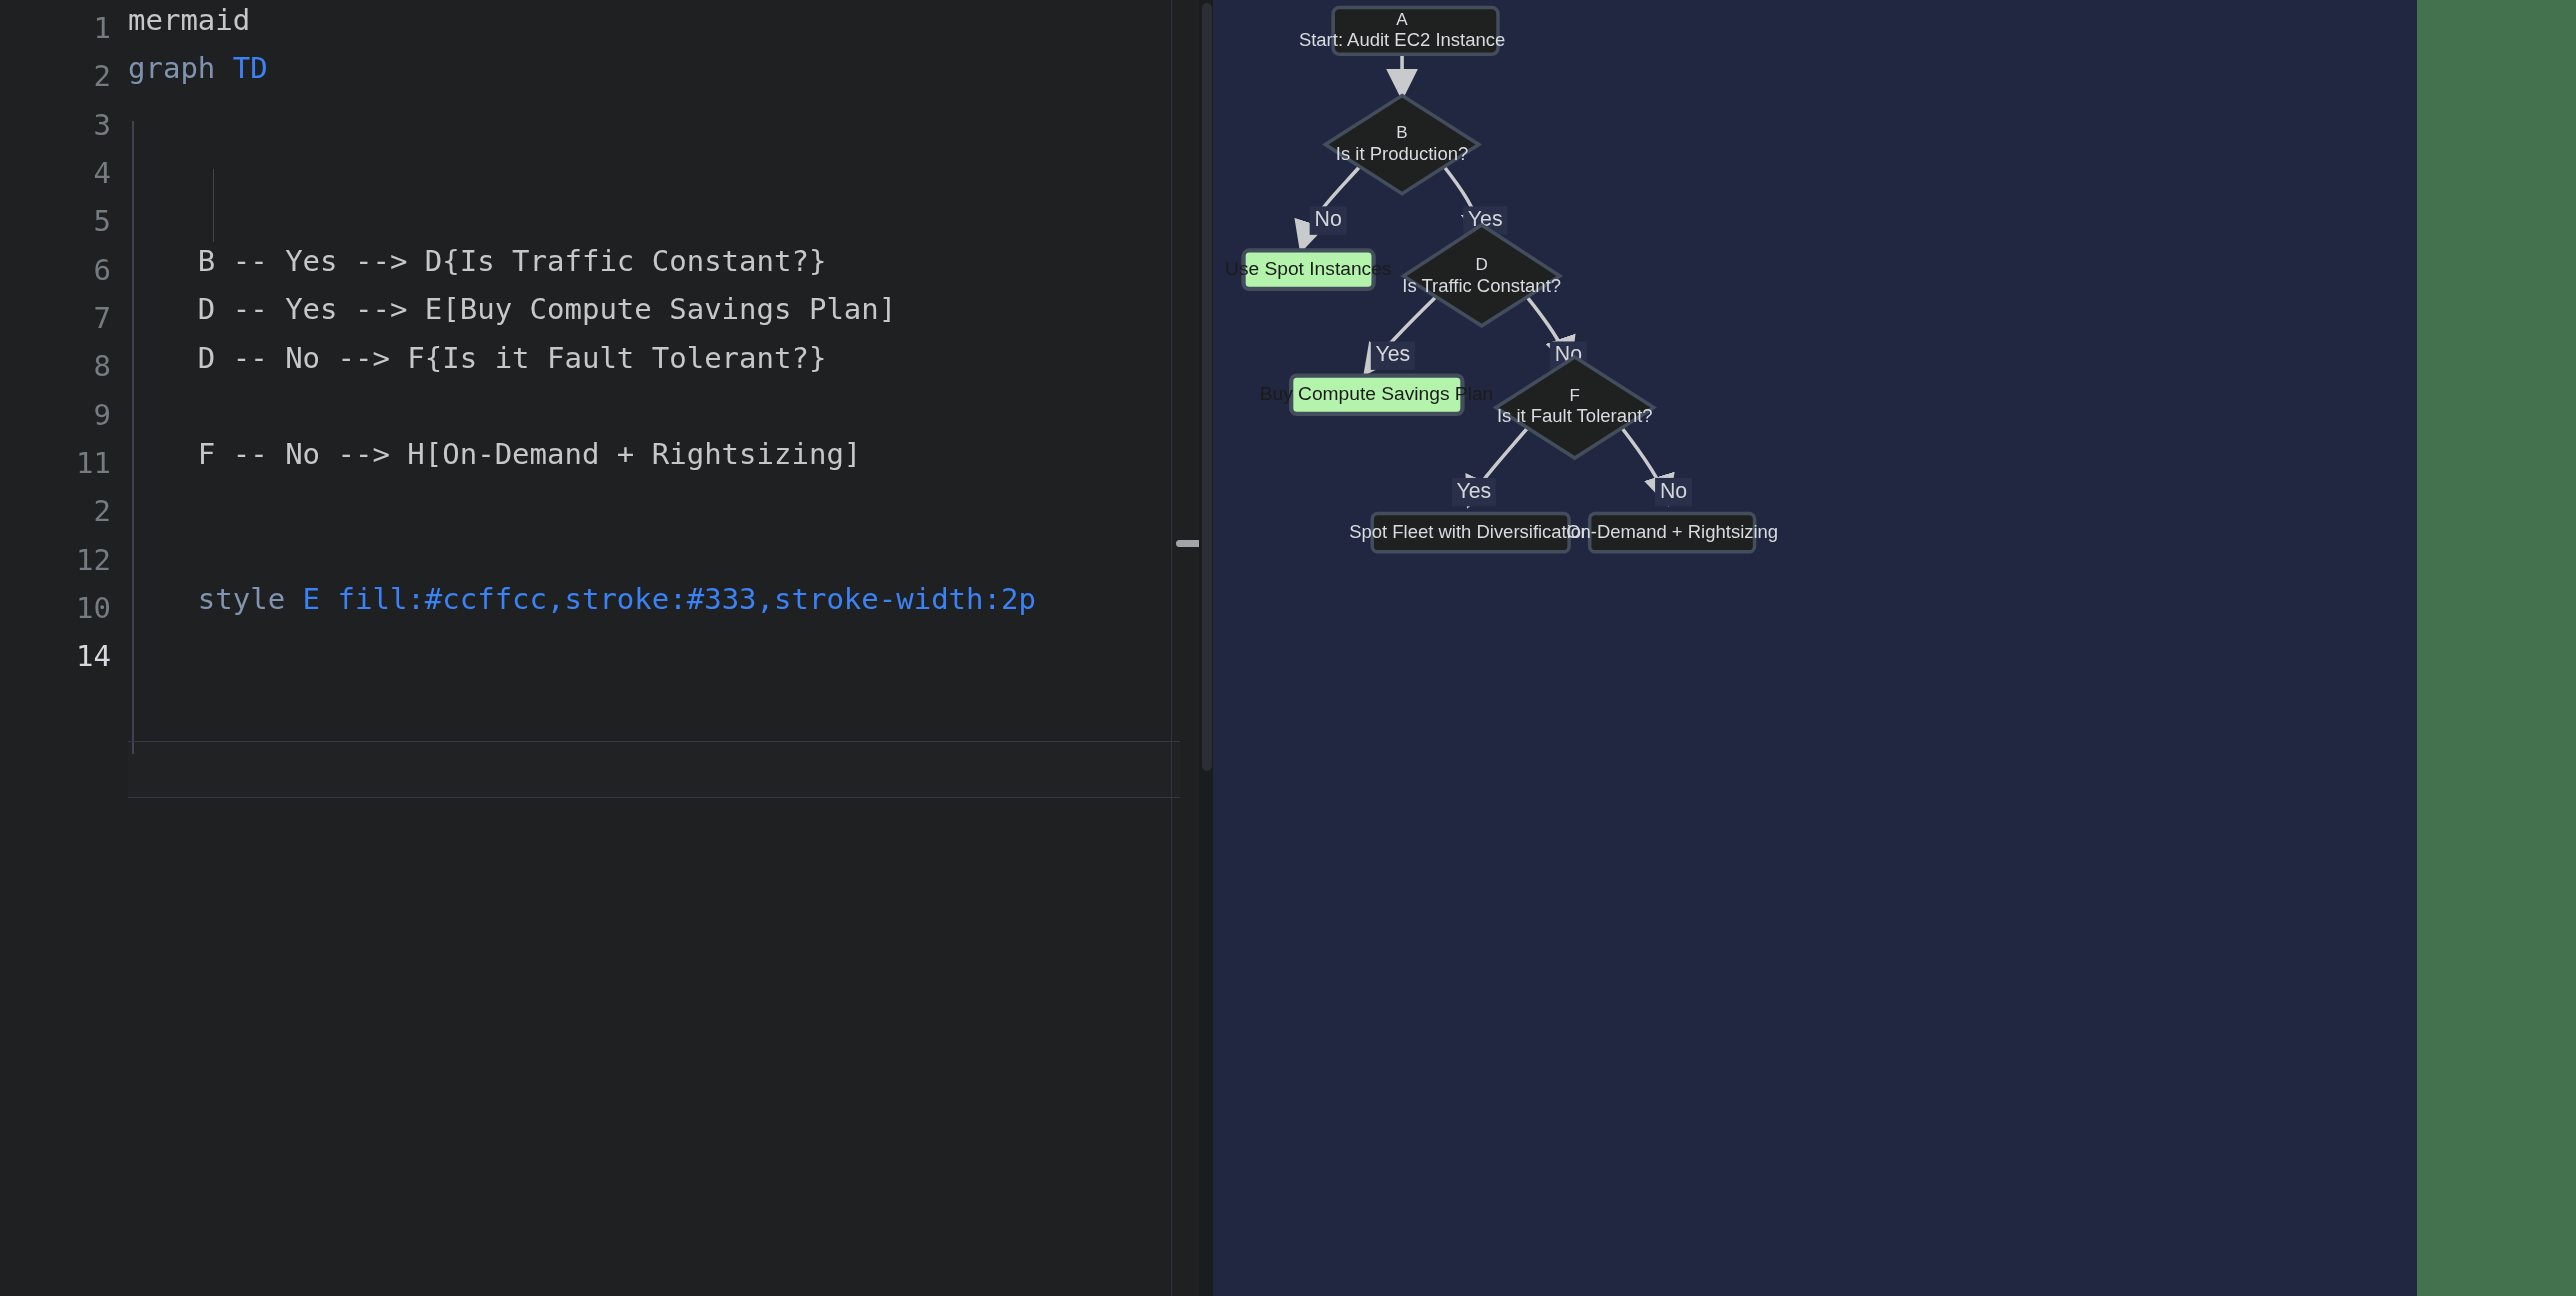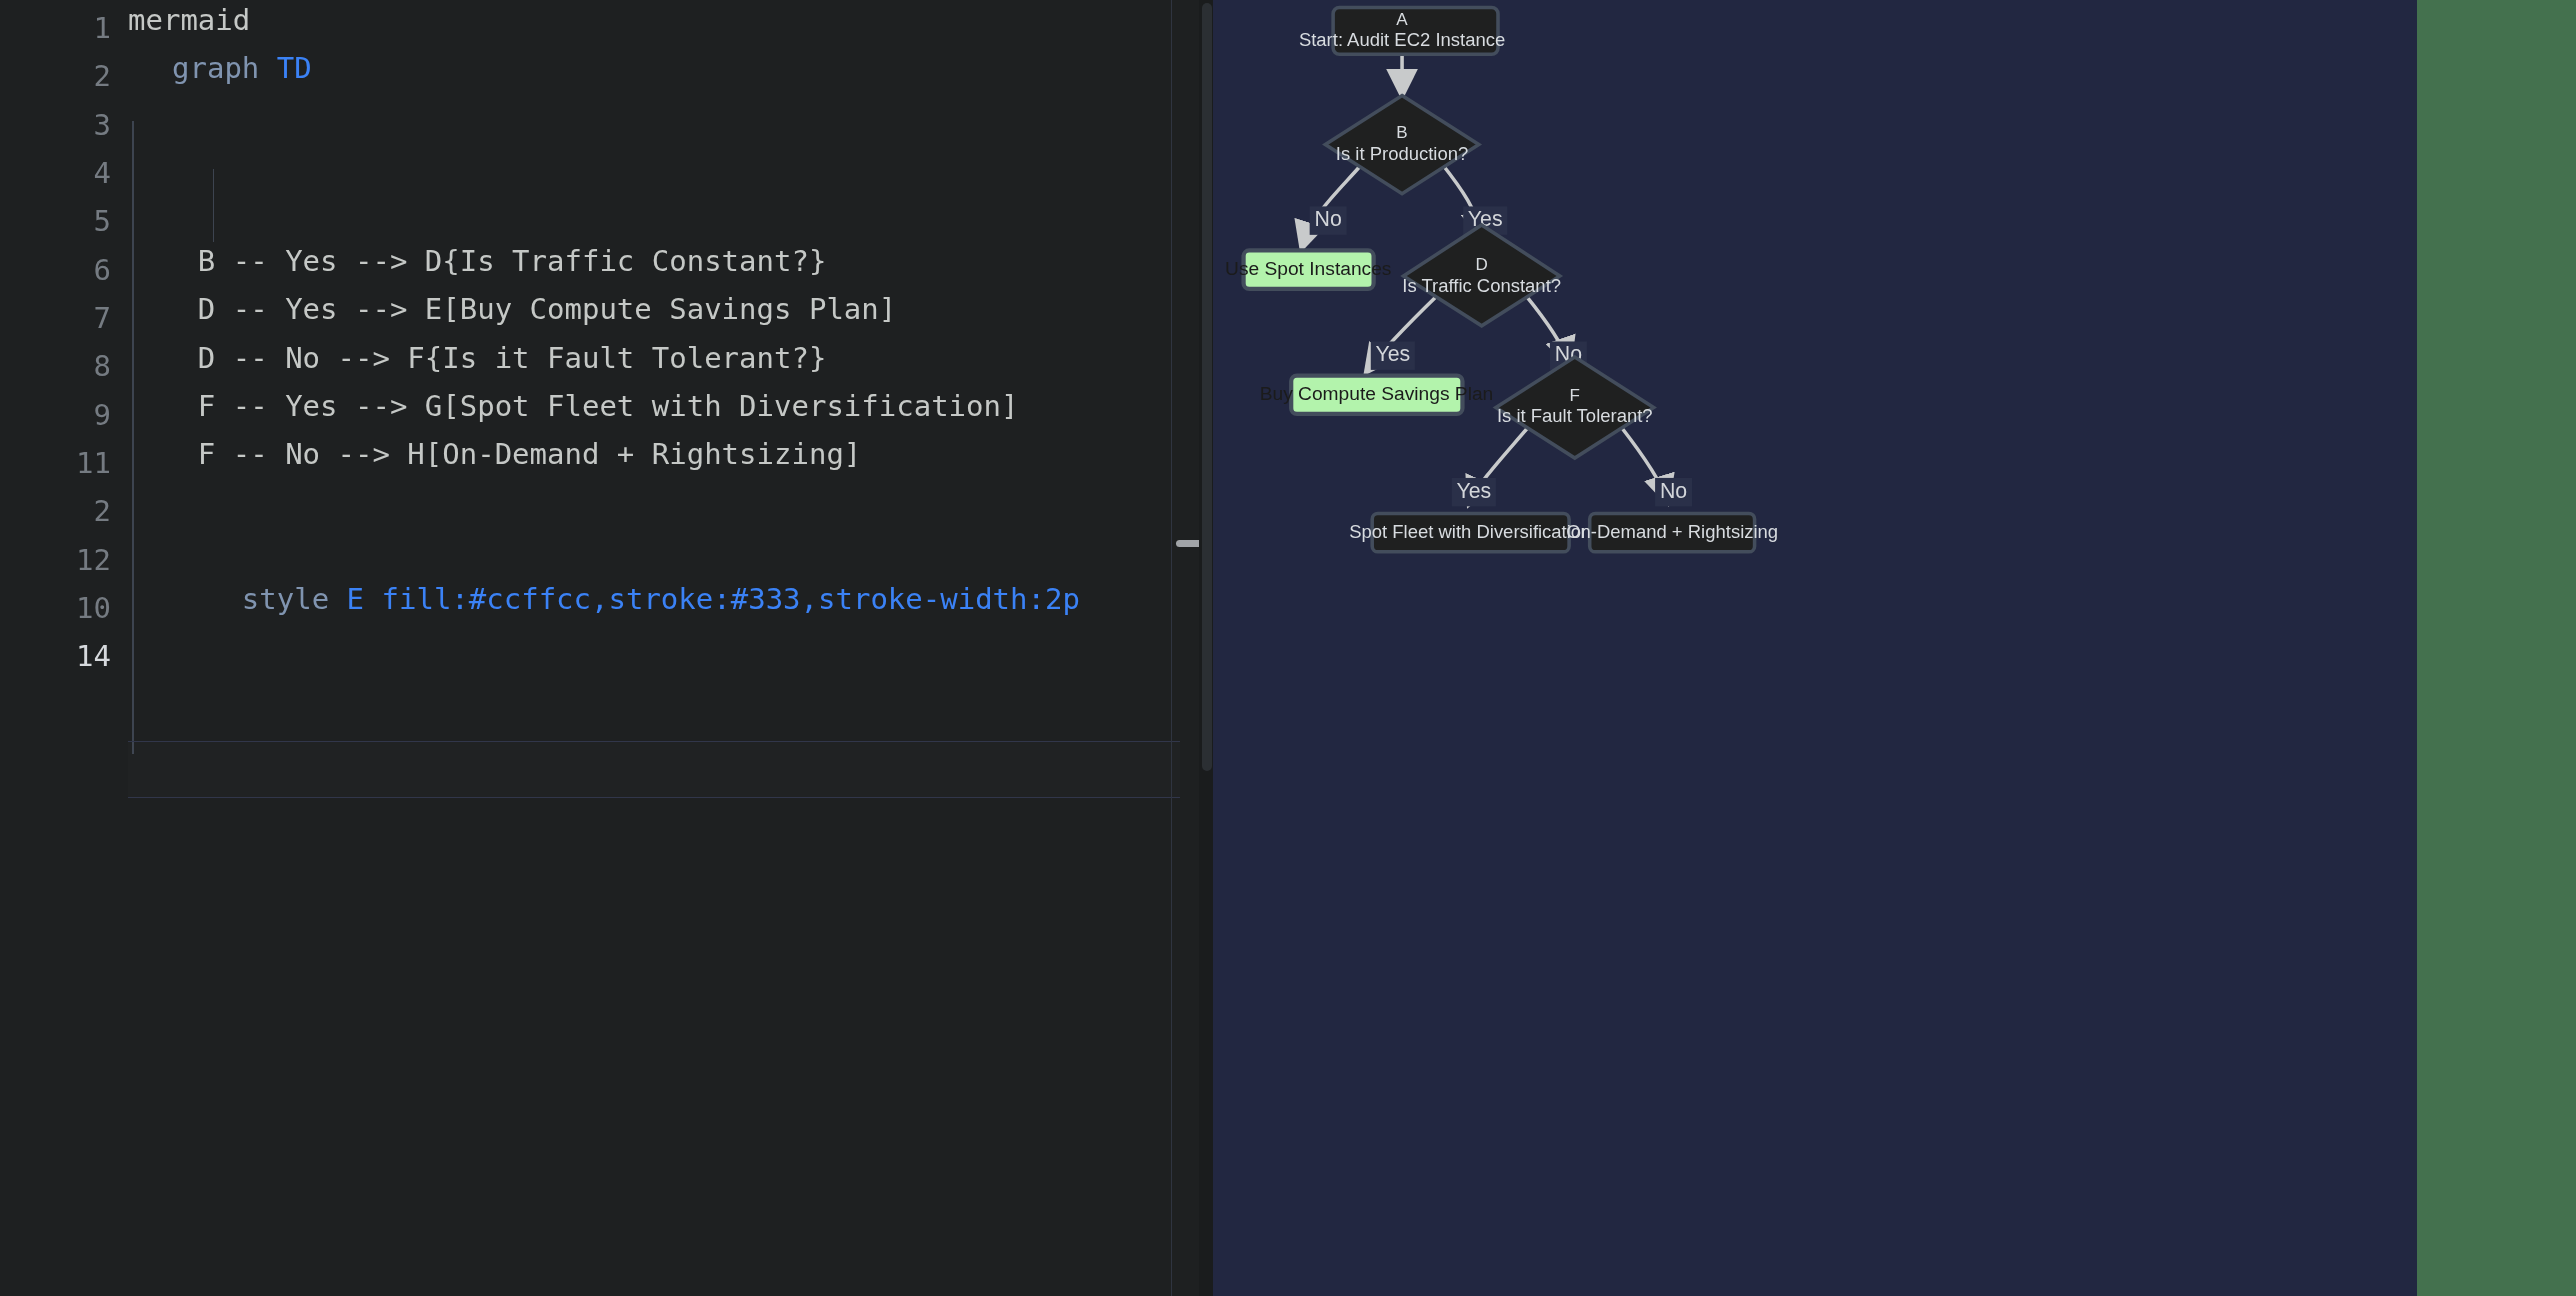--- a/index.html
+++ b/index.html
@@ -37,21 +37,21 @@
     position:absolute;left:128px;top:0;right:0;height:1263px;
   }
   .codeline{
     position:absolute;left:0;
     height:57px;line-height:57px;
     white-space:pre;
     font-size:29px;
     color:#c5c8c6;
     font-family:"DejaVu Sans Mono", monospace;
   }
-  .kw{color:#8094b0;margin-left:44px;}
+  .kw{color:#8094b0;}
   .ident{color:#3b82f6;}
 
   
   .guide{
     position:absolute;width:1.4px;background:#3d4450;
   }
   
   #activeline{
     position:absolute;left:128px;top:741px;width:1052px;height:57px;
     border-top:1.4px solid #31364a;
@@ -124,21 +124,20 @@
       <div id="activeline-inner"></div>
 
       <div class="codeline" style="top:-8.5px">mermaid</div>
 
       <div class="codeline" style="top:40px"><span class="kw">graph</span><span class="ident"> TD</span></div>
 
       <div class="codeline" style="top:136px"></div>
       <div class="codeline" style="top:233px">    B -- Yes --&gt; D{Is Traffic Constant?}</div>
       <div class="codeline" style="top:281px">    D -- Yes --&gt; E[Buy Compute Savings Plan]</div>
       <div class="codeline" style="top:330px">    D -- No --&gt; F{Is it Fault Tolerant?}</div>
-      <div class="codeline" style="top:378px">    F -- Yes --&gt; G[Spot Fleet with Diversification]</div>
       <div class="codeline" style="top:426px">    F -- No --&gt; H[On-Demand + Rightsizing]</div>
       <div class="codeline" style="top:475px"></div>
 
 
       <div class="codeline" style="top:571px"><span class="kw">    style</span><span class="ident"> E fill:#ccffcc,stroke:#333,stroke-width:2p</span></div>
 
       <div class="codeline" style="top:620px"></div>
     </div>
 
     <div id="activeline"></div>

